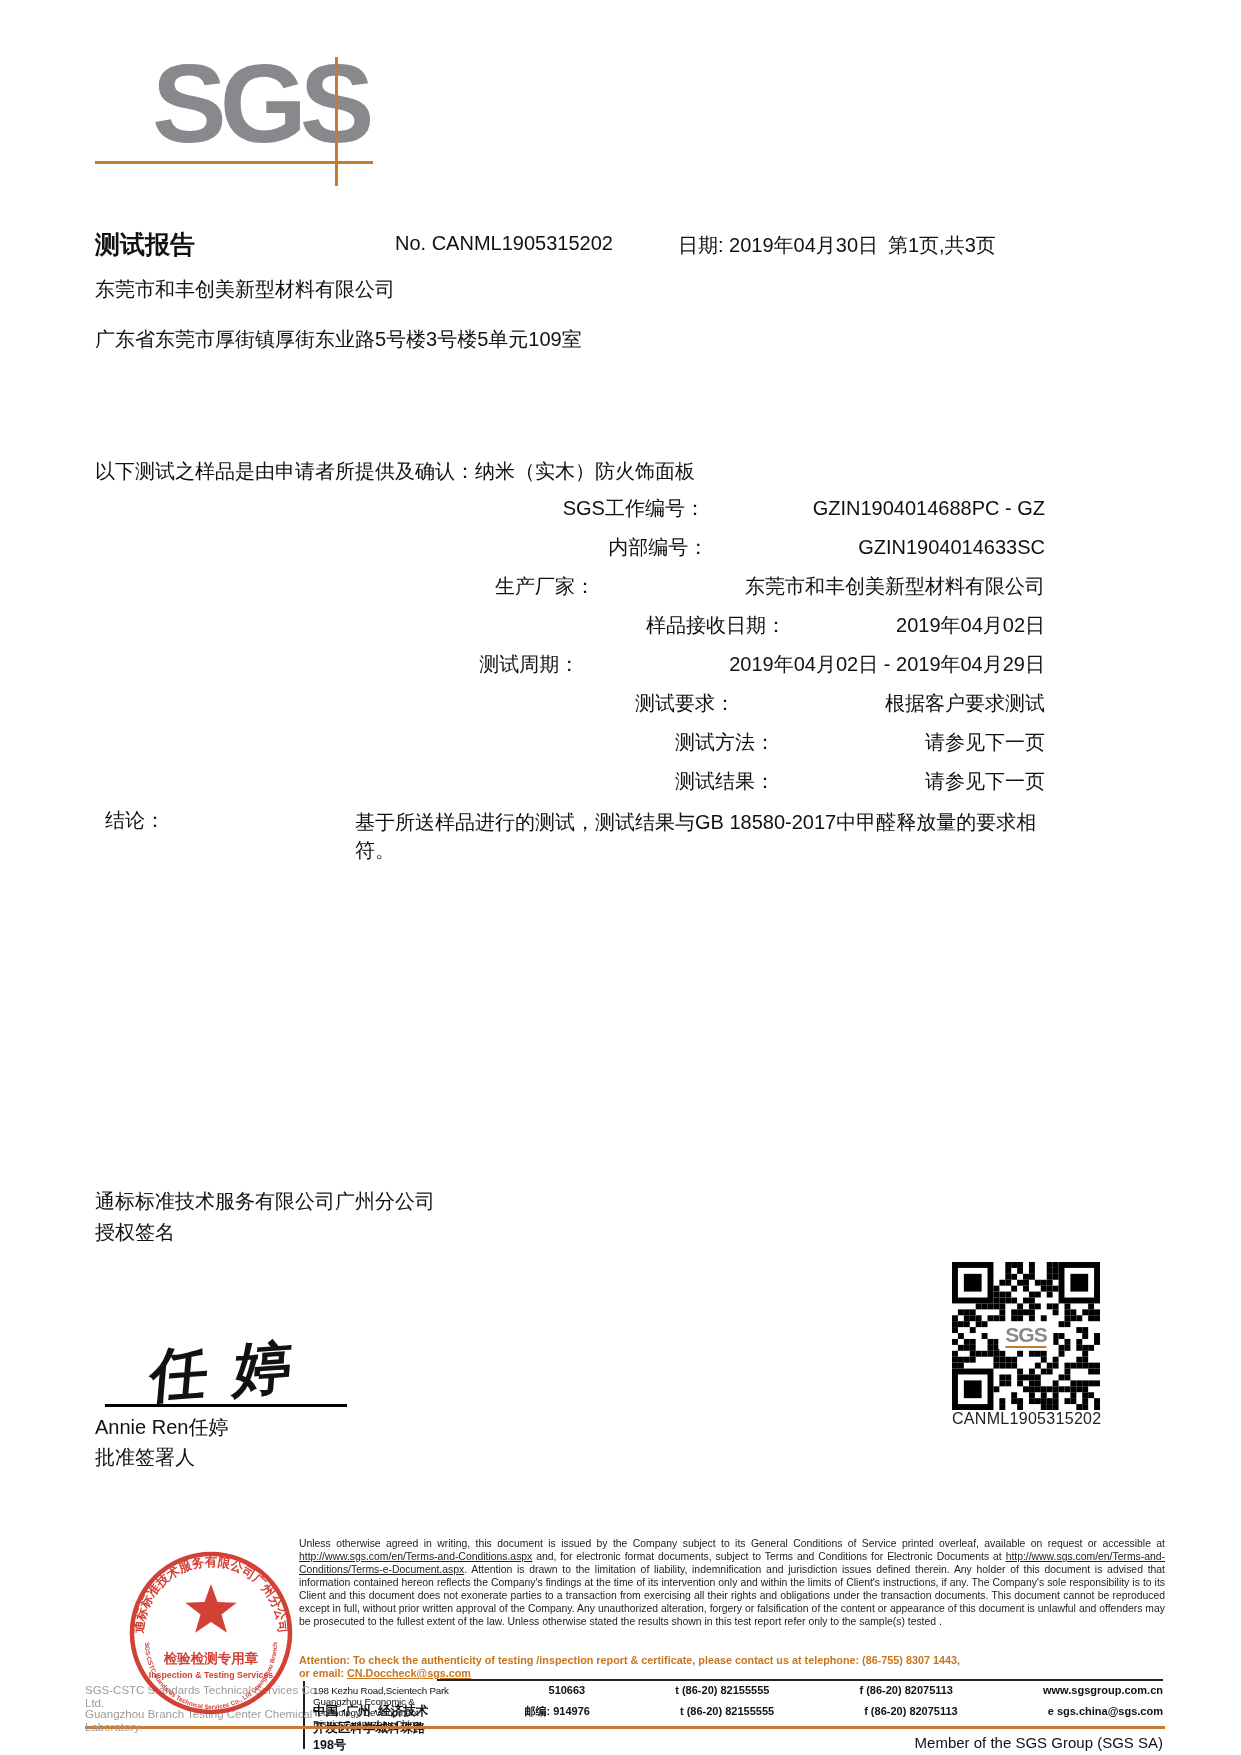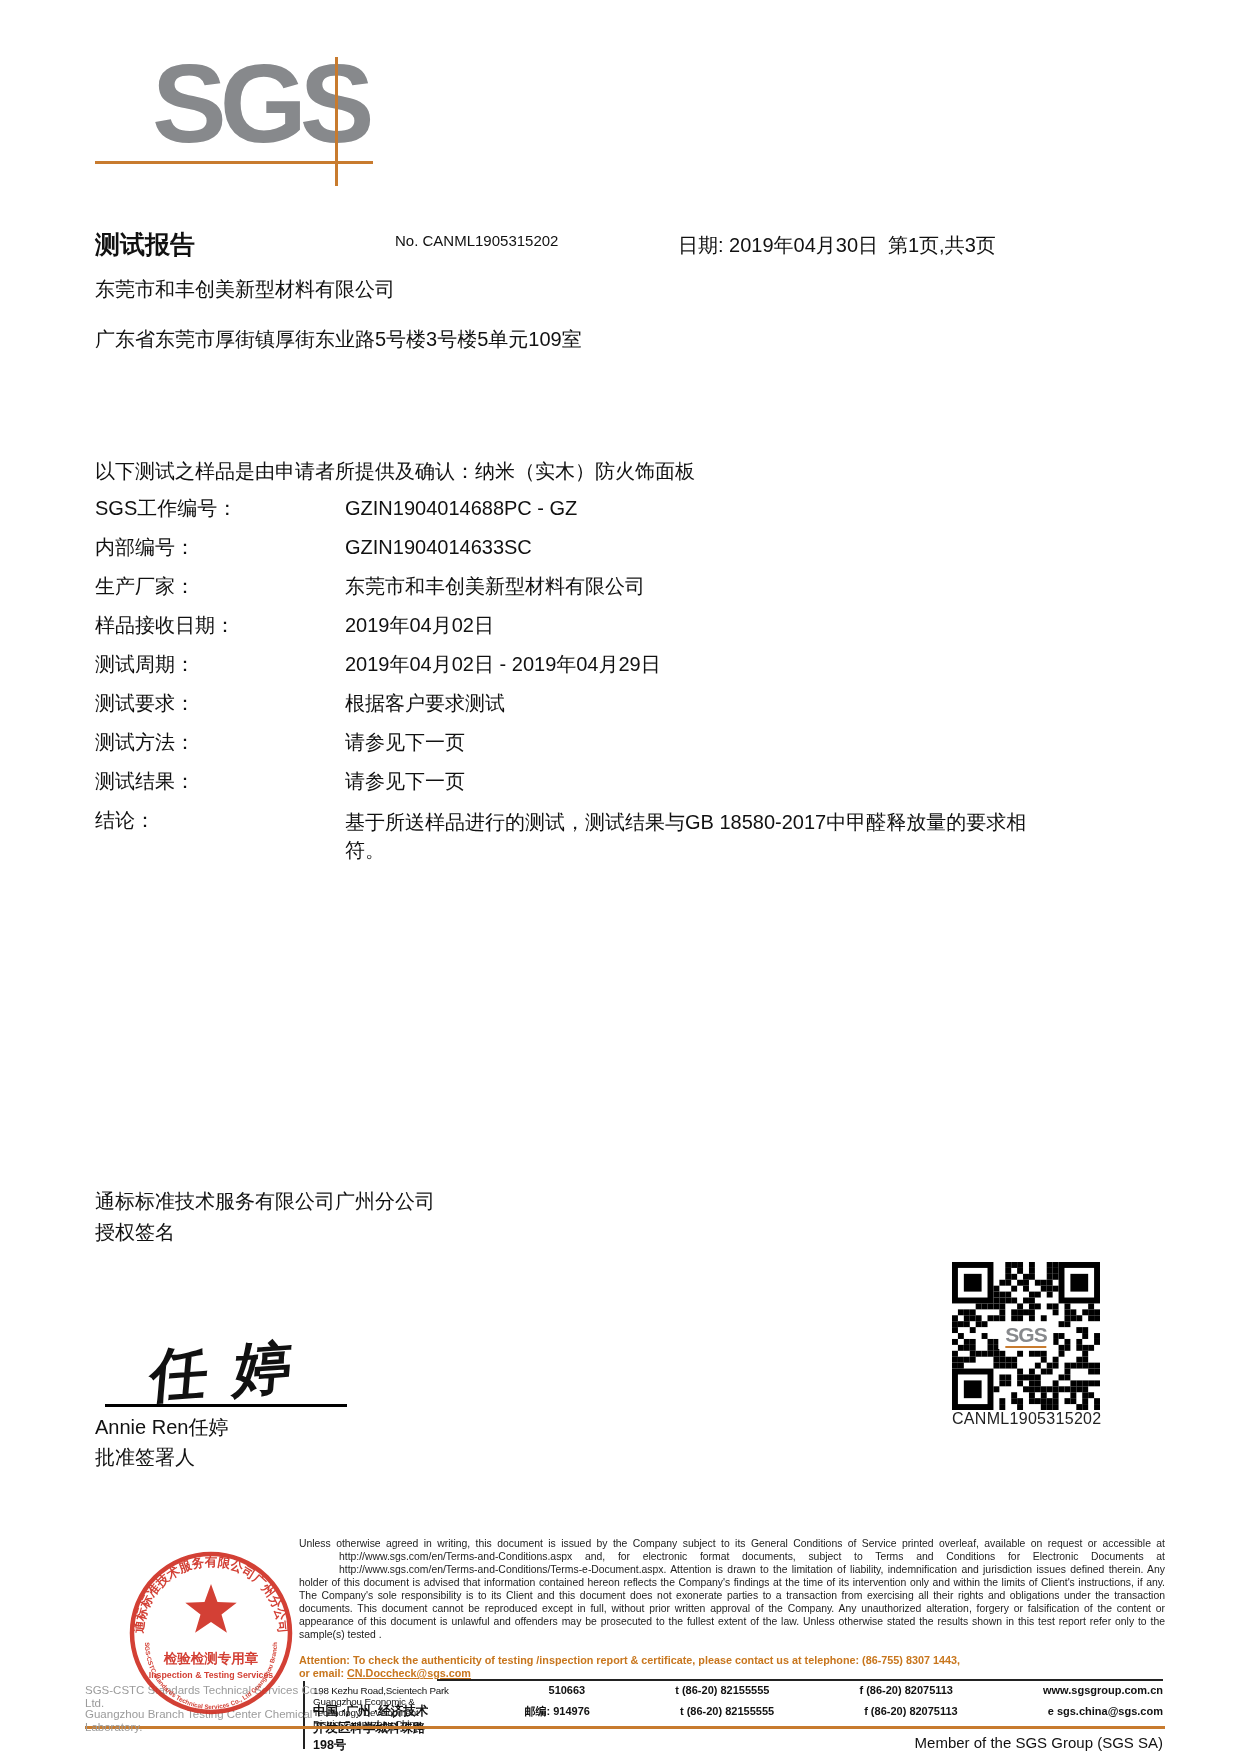--- a/index.html
+++ b/index.html
@@ -7,32 +7,32 @@
   .page{position:relative;width:1241px;height:1755px;margin:0 auto;background:#fff;overflow:hidden;}
 
   
   .logo-text{position:absolute;left:152px;top:48px;font-size:112px;line-height:1;font-weight:900;
              color:#87898c;letter-spacing:-7px;}
   .logo-hline{position:absolute;left:95px;top:161px;width:278px;height:3px;background:#c87b2e;}
   .logo-vline{position:absolute;left:335px;top:57px;width:3px;height:129px;background:#c87b2e;}
 
   
   .report-title{position:absolute;left:95px;top:228px;font-size:25px;font-weight:700;}
-  .report-no{position:absolute;left:395px;top:232px;font-size:15px;}
+  .report-no{position:absolute;left:395px;top:232px;font-size:20px;}
   .report-date{position:absolute;left:678px;top:232px;font-size:20px;}
   .page-ind{position:absolute;left:888px;top:232px;font-size:20px;}
 
   .applicant-name{position:absolute;left:95px;top:276px;font-size:20px;}
   .applicant-addr{position:absolute;left:95px;top:326px;font-size:20px;}
 
   .sample-line{position:absolute;left:95px;top:458px;font-size:20px;}
 
   
   .fields{position:absolute;left:95px;top:496px;width:950px;}
-  .frow{display:flex;align-items:flex-start;margin-bottom:14px;}
+  .frow{display:flex;align-items:flex-start;margin-bottom:14px;justify-content:flex-end;}
   .frow .lbl{width:250px;flex:0 0 250px;font-size:20px;line-height:25px;}
   .frow .val{font-size:20px;line-height:25px;max-width:690px;}
   .frow.conclusion .val{line-height:28px;}
 
   
   .issuer{position:absolute;left:95px;top:1186px;font-size:20px;line-height:31px;}
   .sig-hand{position:absolute;left:150px;top:1332px;font-size:58px;font-weight:700;
             letter-spacing:26px;transform:rotate(-4deg) skewX(-9deg);}
   .sig-line{position:absolute;left:105px;top:1404px;width:242px;height:3px;background:#000;}
   .signer-name{position:absolute;left:95px;top:1414px;font-size:20px;}
@@ -49,21 +49,21 @@
 
   
   .stamp{position:absolute;left:125px;top:1547px;width:172px;height:172px;opacity:.93;z-index:3;}
   .lab-gray{position:absolute;left:85px;width:240px;font-size:11.5px;color:#9b9b9b;z-index:1;line-height:13px;}
   .lab-gray.l1{top:1684px;}
   .lab-gray.l2{top:1708px;}
 
   
   .disclaimer{position:absolute;left:299px;top:1537px;width:866px;font-size:10.4px;line-height:13px;
               text-align:justify;color:#1c1c1c;}
-  .disclaimer .lnk{margin-left:40px;}
+  .disclaimer .lnk{text-decoration:underline;}
   .attention{position:absolute;left:299px;top:1654px;width:866px;font-size:10.8px;line-height:13px;
              font-weight:700;color:#c8761d;}
   .attention .email{text-decoration:underline;}
 
   
   .f-topline{position:absolute;left:437px;top:1679px;width:726px;height:2px;background:#222;}
   .f-divider{position:absolute;left:303px;top:1681px;width:2px;height:68px;background:#222;}
   .f-row{position:absolute;left:313px;width:850px;display:flex;align-items:baseline;gap:45px;}
   .f-row.en{top:1684px;font-size:9.8px;color:#111;}
   .f-row.cn{top:1703px;font-size:12.5px;font-weight:700;}

